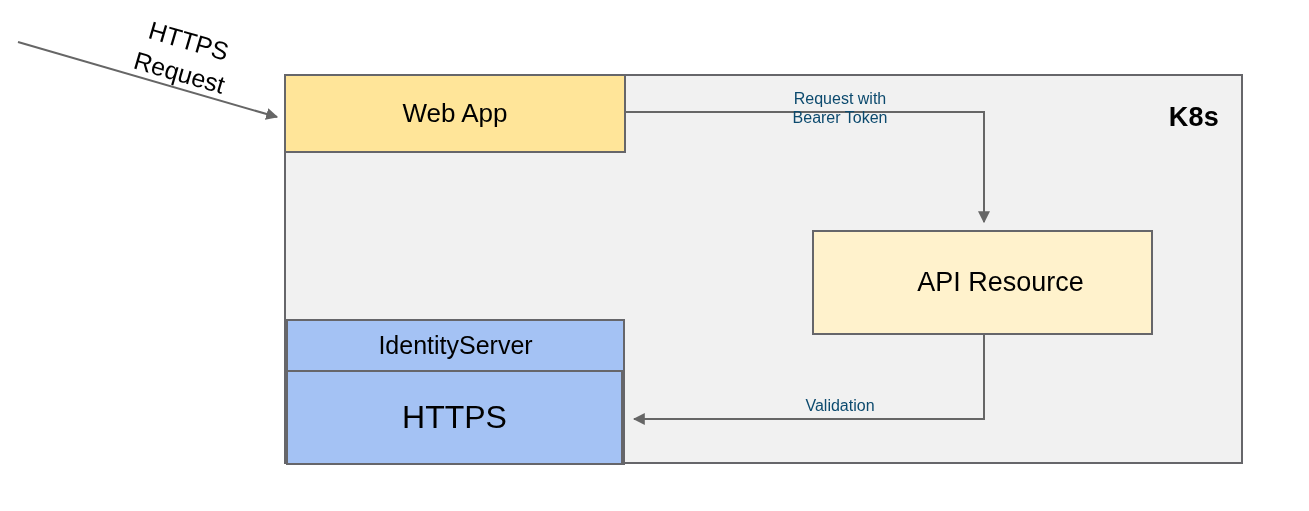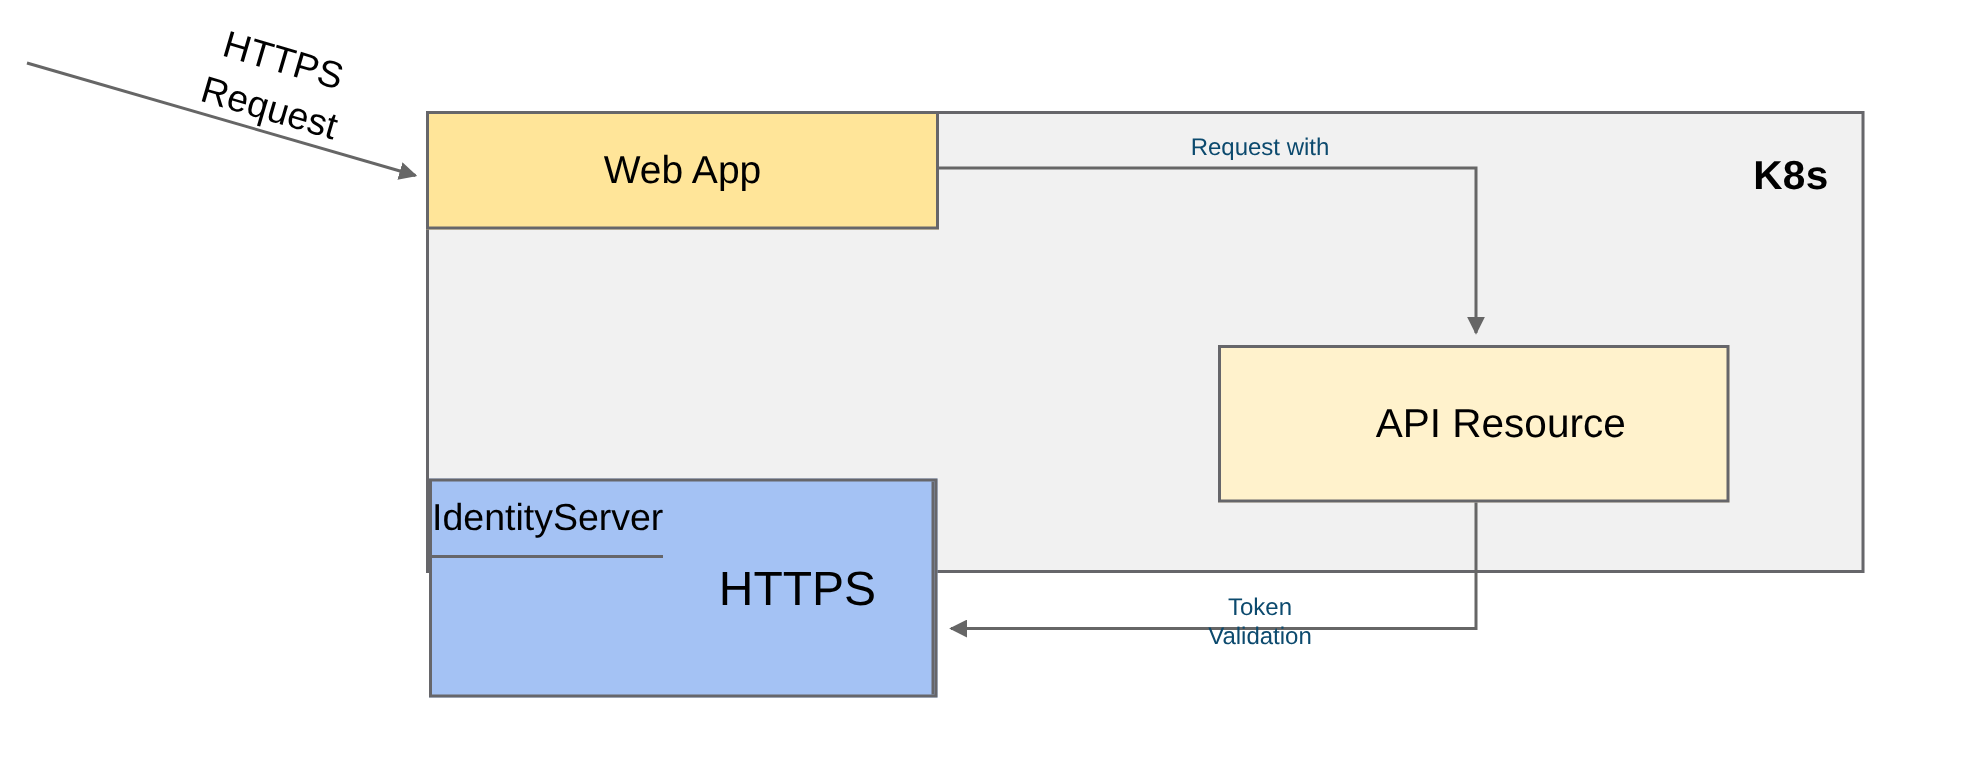--- a/index.html
+++ b/index.html
@@ -18,21 +18,21 @@
     background: #ffffff;
     overflow: hidden;
   }
 
   
   #k8s-container {
     position: absolute;
     left: 284px;
     top: 74px;
     width: 959px;
-    height: 308px;
+    height: 390px;
     background: #f1f1f1;
     border: 2px solid #66666a;
     box-sizing: border-box;
   }
   #k8s-label {
     position: absolute;
     right: 22px;
     top: 26px;
     font-size: 27px;
     font-weight: bold;
@@ -77,20 +77,21 @@
   #identity-server-box {
     position: absolute;
     left: 286px;
     top: 319px;
     width: 339px;
     height: 146px;
     box-sizing: border-box;
     border: 2px solid #66666a;
     background: #a4c2f4;
     display: flex;
+    flex-direction: column;
   }
   #identity-server-title {
     height: 51px;
     flex: 0 0 51px;
     display: flex;
     align-items: center;
     justify-content: center;
     font-size: 25px;
     color: #000000;
     border-bottom: 2px solid #66666a;
@@ -197,24 +198,24 @@
       <path d="M 626 112 L 984 112 L 984 222" stroke="#666666" stroke-width="2" fill="none" marker-end="url(#arrow-end)"></path>
     </g>
 
     <g>
       <path d="M 984 335 L 984 419 L 634 419" stroke="#666666" stroke-width="2" fill="none" marker-end="url(#arrow-end)"></path>
     </g>
   </svg>
 
   <div class="edge-label" id="label-request-bearer">
     <div>Request with</div>
+    <div>Bearer Token</div>
   </div>
 
   <div class="edge-label" id="label-token-validation">
-    <div>Token</div>
     <div>Validation</div>
   </div>
 
   <div id="label-https-request">
     <div>HTTPS</div>
     <div>Request</div>
   </div>
 
 </div>
 

